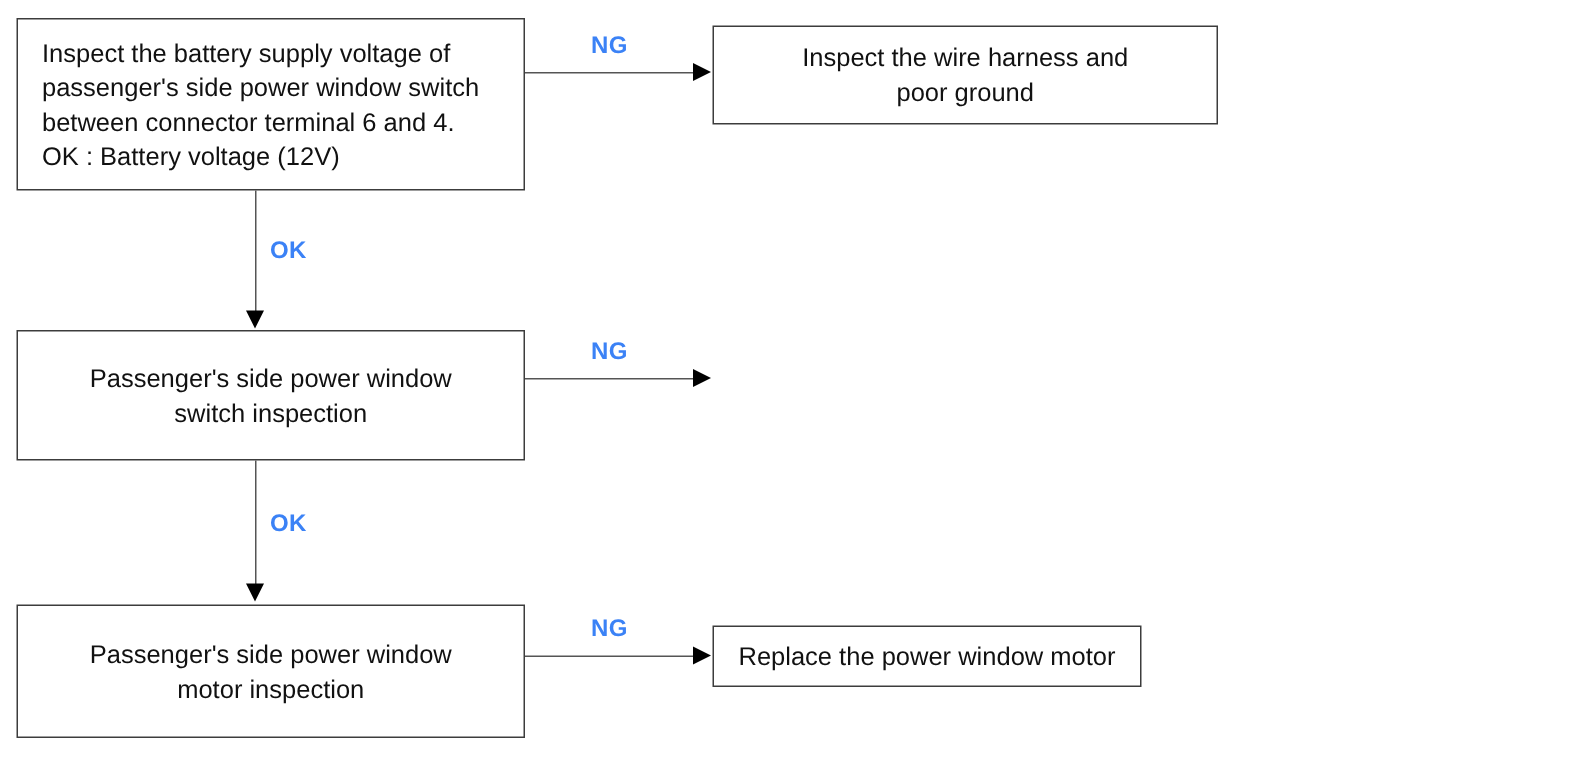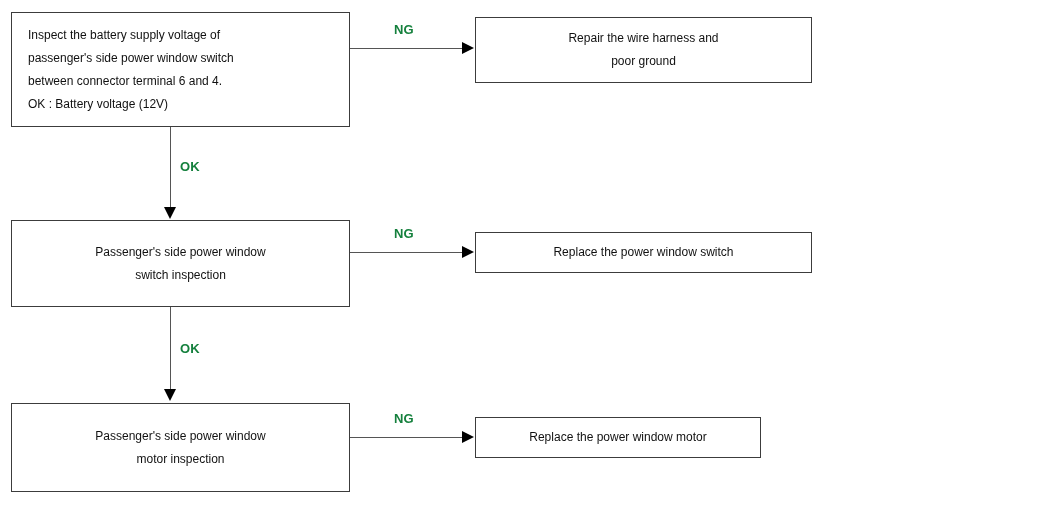--- a/index.html
+++ b/index.html
@@ -25,36 +25,36 @@
     display: flex;
     align-items: flex-start;
     justify-content: flex-start;
   }
   .box.centered {
     align-items: center;
     justify-content: center;
     text-align: center;
   }
   .box-text {
-    font-size: 12px;
+    font-size: 17px;
     line-height: 23px;
     color: #111111;
     white-space: pre-line;
   }
   .box.centered .box-text {
     text-align: center;
   }
   .box.lefttext {
     padding: 11px 14px 0 16px;
   }
   .edge-label {
     position: absolute;
-    font-size: 13px;
+    font-size: 16px;
     font-weight: bold;
-    color: #15803d;
+    color: #3b82f6;
     letter-spacing: 0.2px;
   }
   .h-line {
     position: absolute;
     height: 0;
     border-top: 1.5px solid #555555;
   }
   .v-line {
     position: absolute;
     width: 0;
@@ -87,40 +87,37 @@
 passenger's side power window switch
 between connector terminal 6 and 4.
 OK : Battery voltage (12V)</div>
   </div>
 
   <div class="h-line" style="left:350px; top:48px; width:113px;"></div>
   <div class="arrow-right" style="left:462px; top:42px;"></div>
   <div class="edge-label" style="left:394px; top:22px;">NG</div>
 
   <div class="box centered" style="left:475px; top:17px; width:337px; height:66px;">
-    <div class="box-text">Repair the wire harness and
+    <div class="box-text">Inspect the wire harness and
 poor ground</div>
   </div>
 
   <div class="v-line" style="left:170px; top:127px; height:82px;"></div>
   <div class="arrow-down" style="left:164px; top:207px;"></div>
   <div class="edge-label" style="left:180px; top:159px;">OK</div>
 
   <div class="box centered" style="left:11px; top:220px; width:339px; height:87px;">
     <div class="box-text">Passenger's side power window
 switch inspection</div>
   </div>
 
   <div class="h-line" style="left:350px; top:252px; width:113px;"></div>
   <div class="arrow-right" style="left:462px; top:246px;"></div>
   <div class="edge-label" style="left:394px; top:226px;">NG</div>
 
-  <div class="box centered" style="left:475px; top:232px; width:337px; height:41px;">
-    <div class="box-text">Replace the power window switch</div>
-  </div>
 
   <div class="v-line" style="left:170px; top:307px; height:84px;"></div>
   <div class="arrow-down" style="left:164px; top:389px;"></div>
   <div class="edge-label" style="left:180px; top:341px;">OK</div>
 
   <div class="box centered" style="left:11px; top:403px; width:339px; height:89px;">
     <div class="box-text">Passenger's side power window
 motor inspection</div>
   </div>
 

